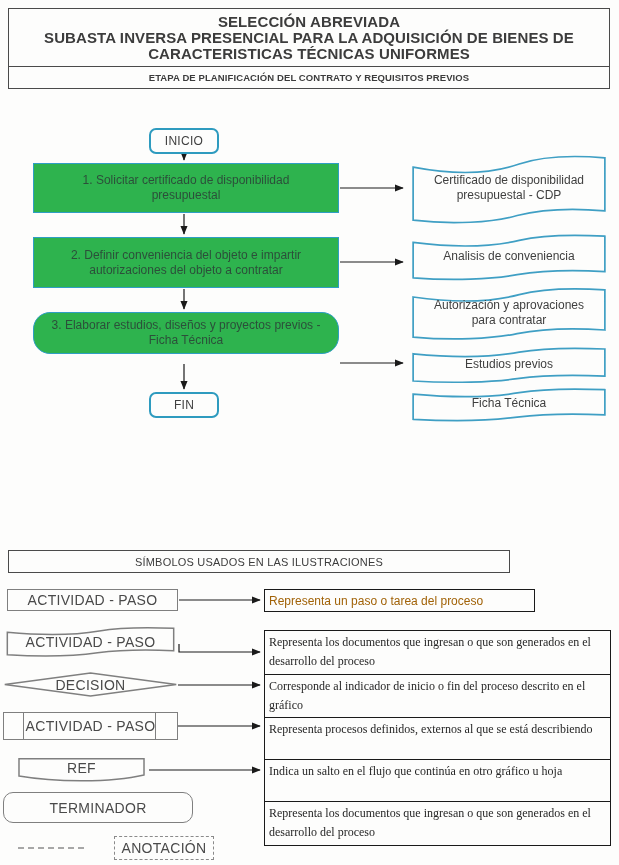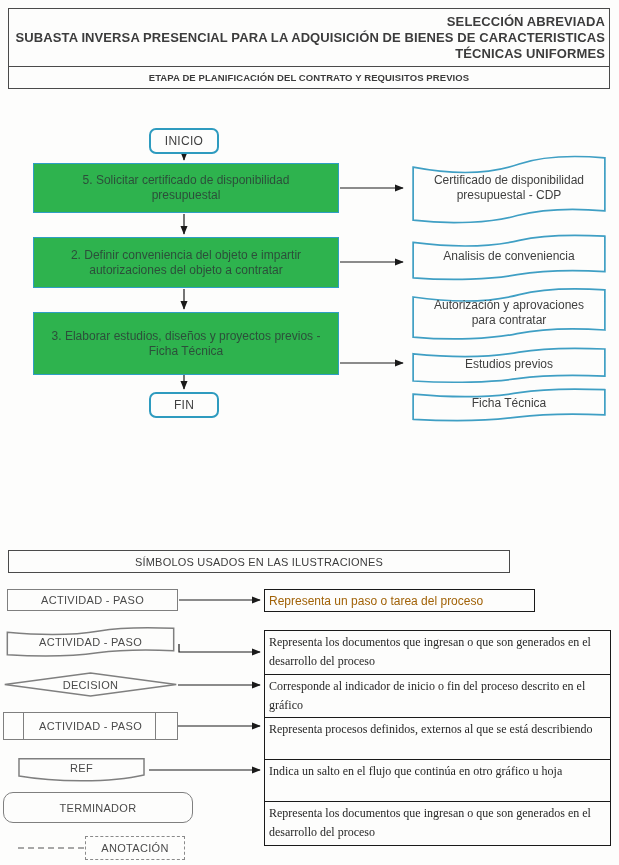--- a/index.html
+++ b/index.html
@@ -3,45 +3,45 @@
 <meta charset="utf-8">
 <style>
   * { margin:0; padding:0; box-sizing:border-box; }
   html,body { background:#ffffff; }
   body { font-family:"Liberation Sans","DejaVu Sans",sans-serif; color:#3f3f3f; }
   .page { position:relative; width:619px; height:865px; background:#fdfdfc; overflow:hidden; }
 
   
   .hdr { position:absolute; left:8px; top:8px; width:602px; border:1.5px solid #4a4a4a; background:#fdfdfc; }
   .hdr-top { padding:5px 4px 4px; }
-  .hdr-line { text-align:right; font-size:13px; font-weight:700; color:#3c3c3c; line-height:16px; letter-spacing:.1px; }
+  .hdr-line { text-align:center; font-size:15px; font-weight:700; color:#3c3c3c; line-height:16px; letter-spacing:.1px; }
   .hdr-stage { border-top:1.5px solid #4a4a4a; height:22px; display:flex; align-items:center; justify-content:center;
                font-size:9.5px; font-weight:700; color:#3c3c3c; letter-spacing:.1px; }
 
   
   .term { position:absolute; width:70px; height:26px; border:2px solid #2e9bbf; border-radius:7px; background:#fdfdfc;
           display:flex; align-items:center; justify-content:center; font-size:12px; color:#404040; letter-spacing:.3px; }
   .step { position:absolute; left:33px; width:306px; background:#2eb34e; border:1.8px solid #2f9ec4;
           display:flex; align-items:center; justify-content:center; text-align:center;
           font-size:12px; line-height:15px; color:#2c4f3a; padding:3px 14px; }
   .doc  { position:absolute; left:407px; width:204px; }
   .doc svg { position:absolute; inset:0; width:100%; height:100%; }
   .doc-label { position:absolute; inset:0; display:flex; align-items:center; justify-content:center; text-align:center;
                font-size:12px; line-height:15px; color:#3f3f3f; padding:6px 14px 8px; }
 
   
   .lg-title { position:absolute; left:8px; top:550px; width:502px; height:23px; border:1.5px solid #4a4a4a;
               display:flex; align-items:center; justify-content:center; font-size:11px; color:#3c3c3c; letter-spacing:.2px; }
   .sym { position:absolute; display:flex; align-items:center; justify-content:center;
-         font-size:11px; color:#4a4a4a; letter-spacing:.3px; }
+         font-size:14px; color:#4a4a4a; letter-spacing:.3px; }
   .sym svg { position:absolute; inset:0; width:100%; height:100%; }
   .sym .lbl { position:relative; z-index:1; }
   .s-rect { border:1.5px solid #7f7f7f; background:#fdfdfc; }
   .s-term { border:1.5px solid #7f7f7f; border-radius:10px; background:#fdfdfc; }
-  .s-anno { border:1.5px dashed #8a8a8a; background:#fdfdfc; }
+  .s-anno { border:1.5px dashed #8a8a8a; background:#fdfdfc;margin-left:29px; }
   .s-predef { border:1.5px solid #7f7f7f; background:#fdfdfc; }
   .predef-bar { position:absolute; top:-1px; bottom:-1px; width:0; border-left:1.5px solid #7f7f7f; }
 
   .desc-box { position:absolute; left:264px; top:589px; width:271px; height:23px; border:1.6px solid #1a1a1a;
               display:flex; align-items:center; font-size:12px; color:#a16207; padding:0 4px; background:#fdfdfc; }
   .ltable { position:absolute; left:264px; top:630px; width:347px; border:1.6px solid #1a1a1a; background:#fdfdfc; }
   .lrow { border-bottom:1.4px solid #1a1a1a; font-size:12px; line-height:19px; color:#262626; padding:2px 4px 0;font-family:Liberation Serif, serif; }
   .lrow:last-child { border-bottom:none; }
 
   .overlay { position:absolute; inset:0; pointer-events:none; }
@@ -80,26 +80,26 @@
       <line x1="149" y1="770" x2="260" y2="770"></line>
     </g>
     <line x1="18" y1="848" x2="84" y2="848" stroke="#8a8a8a" stroke-width="1.4" stroke-dasharray="6 4"></line>
   </svg>
 
   <div class="term" style="left:149px; top:128px;">
     <span>INICIO</span>
   </div>
 
   <div class="step" style="top:163px; height:50px;">
-    <span>5. Solicitar certificado de disponibilidad presupuestal</span>
+    <span>1. Solicitar certificado de disponibilidad presupuestal</span>
   </div>
   <div class="step" style="top:237px; height:51px;">
     <span>2. Definir conveniencia del objeto e impartir autorizaciones del objeto a contratar</span>
   </div>
-  <div class="step" style="top:312px; height:63px;">
+  <div class="step" style="top:312px; height:42px;border-radius:17px;">
     <span>3. Elaborar estudios, diseños y proyectos previos - Ficha Técnica</span>
   </div>
 
   <div class="term" style="left:149px; top:392px;">
     <span>FIN</span>
   </div>
 
   <div class="doc" style="top:150px; height:78px;">
     <svg viewBox="0 0 100 100" preserveAspectRatio="none">
       <path d="M 3 22 C 25 33, 42 30, 55 18 C 65 9, 78 6, 97 10 L 97 78 C 80 74, 66 76, 54 84 C 42 93, 22 96, 3 90 Z" fill="#fdfdfc" stroke="#3f9fc4" stroke-width="1.7" vector-effect="non-scaling-stroke"></path>

